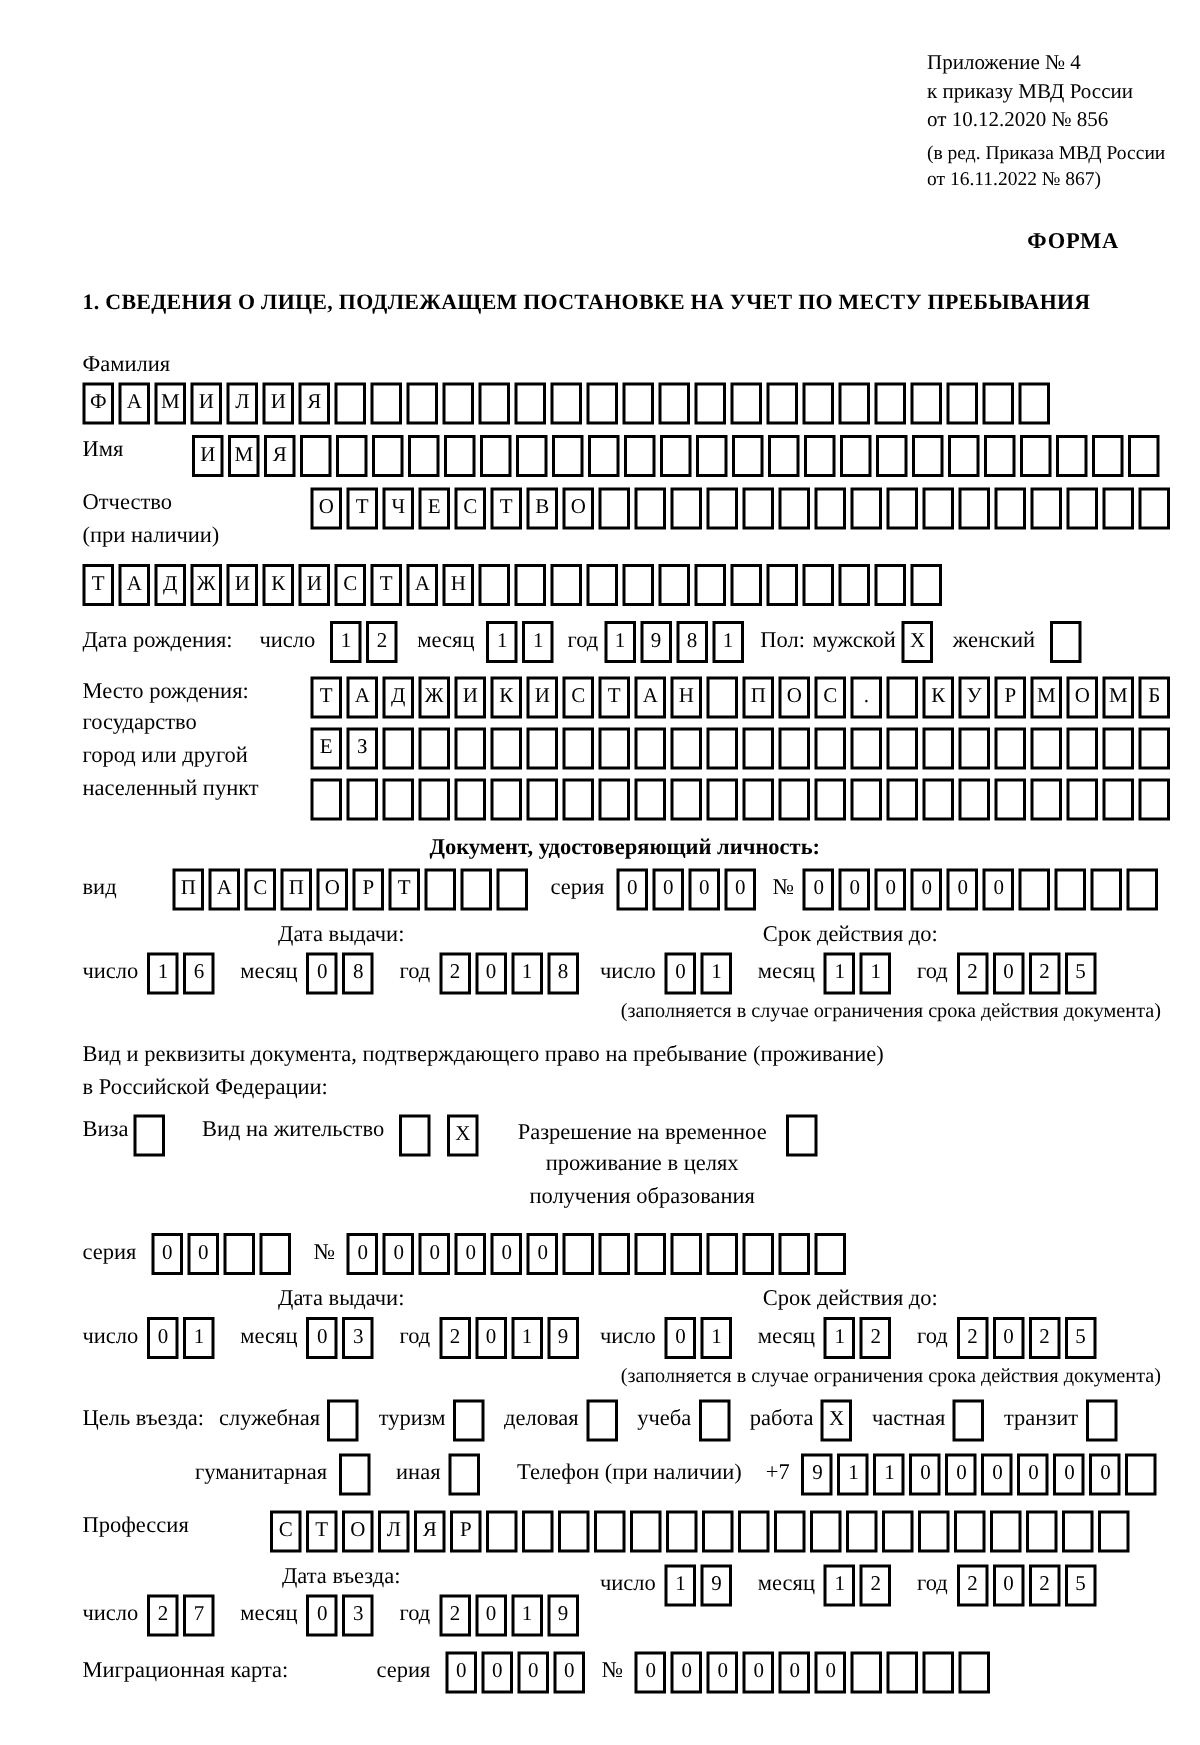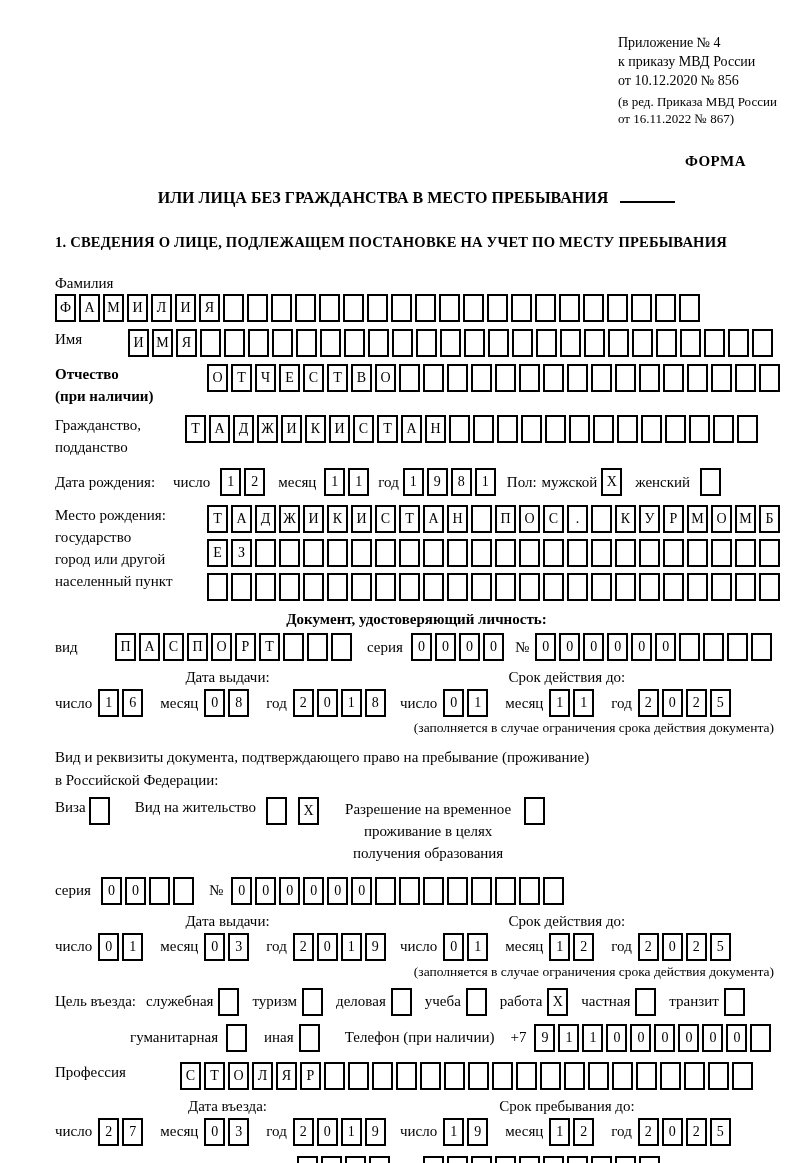--- a/index.html
+++ b/index.html
@@ -42,21 +42,20 @@
   <div>от 10.12.2020 № 856</div>
 </div>
 <div class="hdr-sub">
   <div>(в ред. Приказа МВД России</div>
   <div>от 16.11.2022 № 867)</div>
 </div>
 
 <div class="form-label">ФОРМА</div>
 
 <div class="title">
-  <div><span>ИЛИ ЛИЦА БЕЗ ГРАЖДАНСТВА В МЕСТО ПРЕБЫВАНИЯ</span><span class="blank-line"></span></div>
 </div>
 
 <div class="sec-heading">1. СВЕДЕНИЯ О ЛИЦЕ, ПОДЛЕЖАЩЕМ ПОСТАНОВКЕ НА УЧЕТ ПО МЕСТУ ПРЕБЫВАНИЯ</div>
 
 <div class="row" style="margin-top:22px;flex-direction:column;">
   <div class="lbl" style="width:73px;">Фамилия</div>
   <div class="cells">
       <span class="cell">Ф</span>
       <span class="cell">А</span>
       <span class="cell">М</span>
@@ -114,21 +113,21 @@
       <span class="cell"></span>
       <span class="cell"></span>
       <span class="cell"></span>
       <span class="cell"></span>
       <span class="cell"></span>
       <span class="cell"></span>
     </div>
 </div>
 
 <div class="row">
-  <div class="lbl" style="width:152px;font-weight:bold;">
+  <div class="lbl" style="width:152px;">
     <div>Отчество</div>
     <div>(при наличии)</div>
   </div>
   <div class="cells">
       <span class="cell">О</span>
       <span class="cell">Т</span>
       <span class="cell">Ч</span>
       <span class="cell">Е</span>
       <span class="cell">С</span>
       <span class="cell">Т</span>
@@ -147,24 +146,20 @@
       <span class="cell"></span>
       <span class="cell"></span>
       <span class="cell"></span>
       <span class="cell"></span>
       <span class="cell"></span>
       <span class="cell"></span>
     </div>
 </div>
 
 <div class="row">
-  <div class="lbl" style="width:130px;">
-    <div>Гражданство,</div>
-    <div>подданство</div>
-  </div>
   <div class="cells">
       <span class="cell">Т</span>
       <span class="cell">А</span>
       <span class="cell">Д</span>
       <span class="cell">Ж</span>
       <span class="cell">И</span>
       <span class="cell">К</span>
       <span class="cell">И</span>
       <span class="cell">С</span>
       <span class="cell">Т</span>
@@ -593,21 +588,20 @@
       <span class="t">год</span>
       <div class="cells">
           <span class="cell">2</span>
           <span class="cell">0</span>
           <span class="cell">1</span>
           <span class="cell">9</span>
         </div>
     </div>
   </div>
   <div class="date-block">
-    <div class="date-heading">Срок пребывания до:</div>
     <div class="date-line">
       <span class="t">число</span>
       <div class="cells g">
           <span class="cell">1</span>
           <span class="cell">9</span>
         </div>
       <span class="t">месяц</span>
       <div class="cells g">
           <span class="cell">1</span>
           <span class="cell">2</span>

